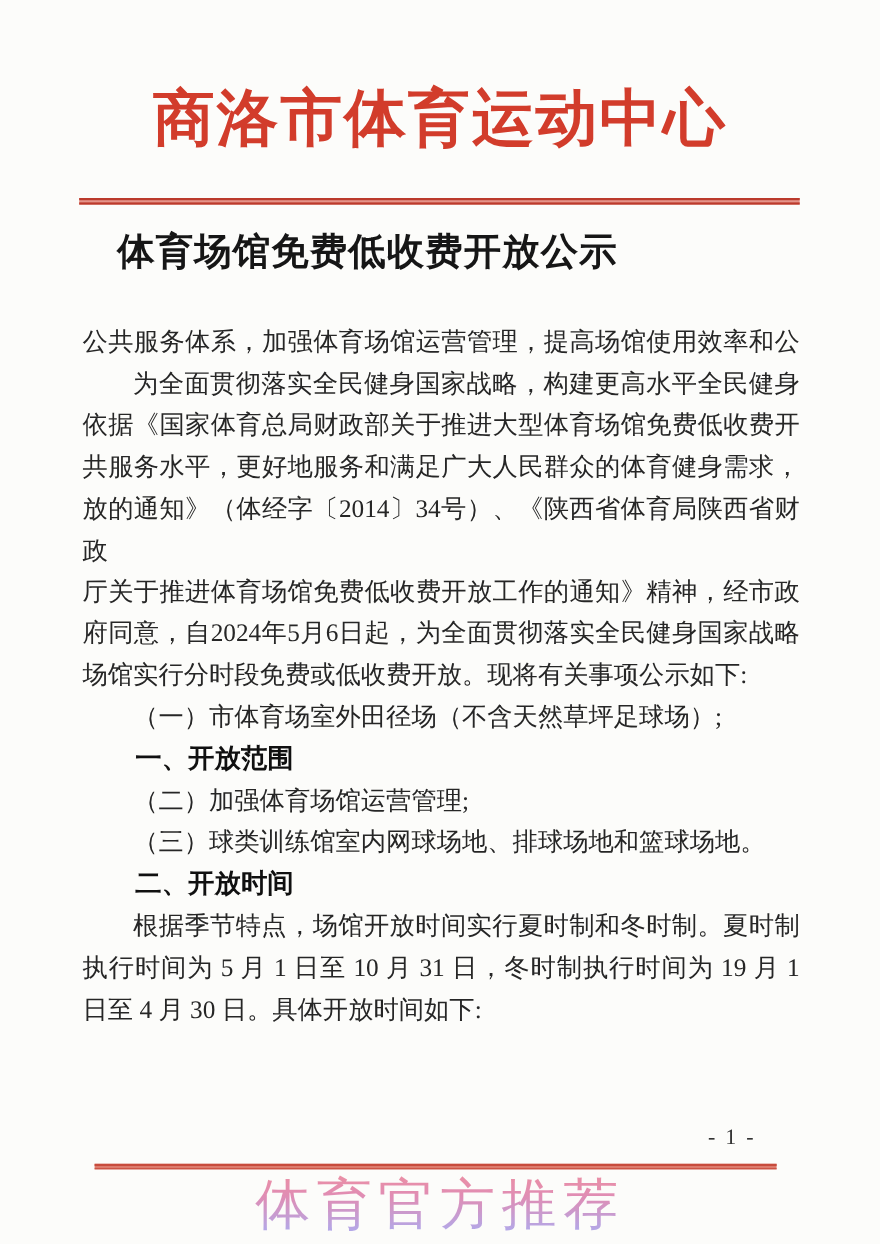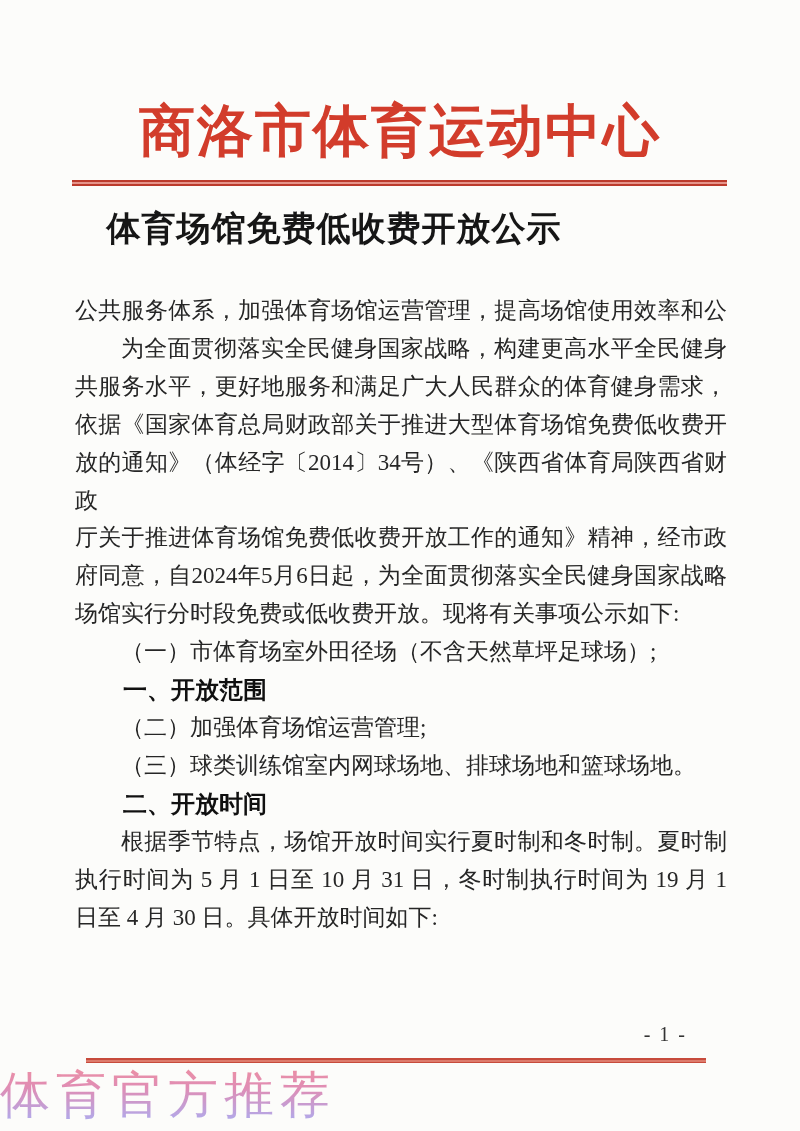--- a/index.html
+++ b/index.html
@@ -8,21 +8,21 @@
     position:relative;
     background:#fcfcfa;
     font-family:"Liberation Serif","DejaVu Serif",serif;
     color:#252525;
     overflow:hidden;
   }
   .page { position:absolute; inset:0; }
 
   
   .org-title {
-    position:absolute; top:94px; left:0; width:800px;
+    position:absolute; top:70px; left:0; width:800px;
     text-align:center;
     font-size:56px; font-weight:bold; letter-spacing:2px;
     color:#d23c2b;
     font-family:"Liberation Serif","DejaVu Serif",serif;
   }
   .header-rule {
     position:absolute; top:180px; left:72px; width:655px; height:6px;
     background:#e5948a;
     border-top:2px solid #bb3a2c;
     border-bottom:2px solid #bb3a2c;
@@ -56,21 +56,21 @@
   }
   .footer-rule {
     position:absolute; top:1058px; left:86px; width:620px; height:5px;
     background:#dd7b6c;
     border-top:2px solid #c74b3c;
     border-bottom:1px solid #c74b3c;
     z-index:3;
   }
   .watermark {
     position:absolute; top:1062px; left:0; width:800px;
-    text-align:left;
+    text-align:center;
     font-size:50px; letter-spacing:6px;
     font-family:"Liberation Serif","DejaVu Serif",serif;
     background:linear-gradient(180deg,#ee90a0 0%,#e08db4 38%,#b3a8e8 85%);
     -webkit-background-clip:text; background-clip:text;
     color:transparent;
     z-index:2;
   }
 </style>
 </head>
 <body>
@@ -78,22 +78,22 @@
 <div class="page">
 
   <div class="org-title">商洛市体育运动中心</div>
   <div class="header-rule"></div>
 
   <div class="doc-title">体育场馆免费低收费开放公示</div>
 
   <div class="body-text">
     <div class="ln jf">公共服务体系，加强体育场馆运营管理，提高场馆使用效率和公</div>
     <div class="ln jf ind">为全面贯彻落实全民健身国家战略，构建更高水平全民健身</div>
+    <div class="ln jf">依据《国家体育总局财政部关于推进大型体育场馆免费低收费开</div>
     <div class="ln jf">共服务水平，更好地服务和满足广大人民群众的体育健身需求，</div>
-    <div class="ln jf">依据《国家体育总局财政部关于推进大型体育场馆免费低收费开</div>
     <div class="ln jf">放的通知》（体经字〔2014〕34号）、《陕西省体育局陕西省财政</div>
     <div class="ln jf">厅关于推进体育场馆免费低收费开放工作的通知》精神，经市政</div>
     <div class="ln jf">府同意，自2024年5月6日起，为全面贯彻落实全民健身国家战略</div>
     <div class="ln">场馆实行分时段免费或低收费开放。现将有关事项公示如下:</div>
     <div class="ln ind">（一）市体育场室外田径场（不含天然草坪足球场）;</div>
     <div class="ln hd ind">一、开放范围</div>
     <div class="ln ind">（二）加强体育场馆运营管理;</div>
     <div class="ln ind">（三）球类训练馆室内网球场地、排球场地和篮球场地。</div>
     <div class="ln hd ind">二、开放时间</div>
     <div class="ln jf ind">根据季节特点，场馆开放时间实行夏时制和冬时制。夏时制</div>

